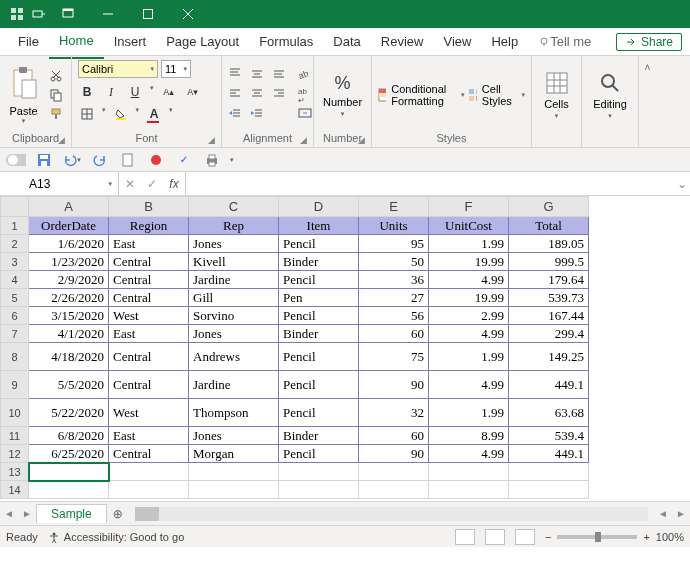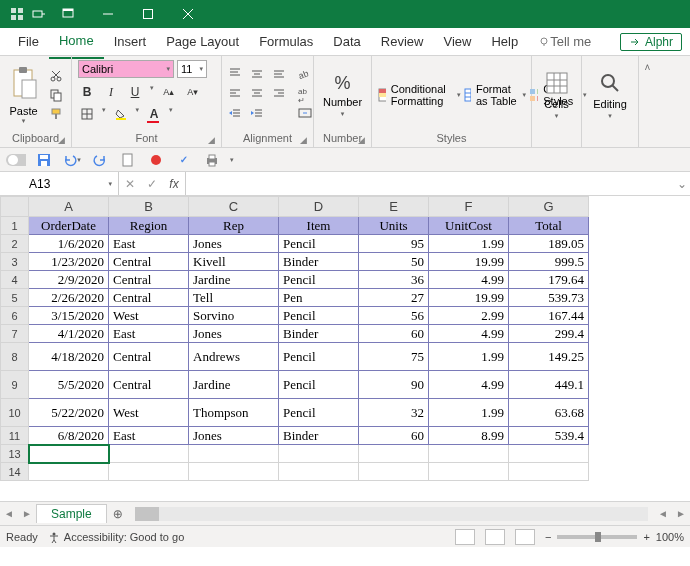--- a/index.html
+++ b/index.html
@@ -27,21 +27,21 @@
 .rgroup-body { flex: 1; display: flex; align-items: center; gap: 4px; }
 .rgroup-label { text-align: center; font-size: 11px; color: #666; padding-top: 2px; height: 15px; position: relative; }
 .launcher { position: absolute; right: 0; bottom: 0; font-size: 9px; color: #888; }
 .paste-big { display: flex; flex-direction: column; align-items: center; width: 42px; }
 .paste-label { font-size: 11px; margin-top: 5px; }
 .mini-col { display: flex; flex-direction: column; gap: 3px; margin-left: 2px; }
 .mini-btn { width: 18px; height: 16px; display: inline-flex; align-items: center; justify-content: center; font-size: 11px; }
 
 
 .font-sel { display: flex; gap: 3px; }
-.font-name { width: 96px; height: 18px; border: 1px solid #aaa; font-size: 11px; padding: 0 3px; background: #f9a8d4; display: inline-flex; align-items: center; justify-content: space-between; }
+.font-name { width: 80px; height: 18px; border: 1px solid #aaa; font-size: 11px; padding: 0 3px; background: #fef9c3; display: inline-flex; align-items: center; justify-content: space-between; }
 .font-size { width: 30px; height: 18px; border: 1px solid #aaa; font-size: 11px; padding: 0 3px; background: #fff; display: inline-flex; align-items: center; justify-content: space-between; }
 .font-row2 { display: flex; gap: 6px; margin-top: 6px; }
 .font-row3 { display: flex; gap: 6px; margin-top: 6px; }
 .font-btn { width: 18px; height: 16px; display: inline-flex; align-items: center; justify-content: center; font-size: 12px; color: #333; }
 .caret { font-size: 7px; color: #666; }
 
 
 .align-col { display: flex; flex-direction: column; gap: 4px; }
 .align-row { display: flex; gap: 4px; }
 .align-btn { width: 18px; height: 16px; background: transparent; }
@@ -162,21 +162,21 @@
         <circle cx="6" cy="5" r="3" fill="none" stroke="#888"></circle>
         <line x1="6" y1="8" x2="6" y2="10" stroke="#888"></line>
       </svg>
       <span>Tell me</span>
     </span>
   <span class="menu-spacer"></span>
   <span class="menu-share">
       <svg width="12" height="12" viewBox="0 0 12 12">
         <path d="M2 6 L8 6 M6 3 L9 6 L6 9" fill="none" stroke="#0f7b41"></path>
       </svg>
-      <span>Alphr</span>
+      <span>Share</span>
     </span>
 </div>
 
 <div class="ribbon">
 
   <div class="rgroup" style="width:72px">
     <div class="rgroup-body">
       <div class="paste-big">
         <svg width="28" height="34" viewBox="0 0 28 34">
             <rect x="4" y="4" width="18" height="26" fill="#fff" stroke="#bfa46a"></rect>
@@ -358,30 +358,20 @@
   <div class="rgroup" style="width:160px">
     <div class="rgroup-body">
       <div class="styles-body">
         <span class="styles-item">
             <svg width="14" height="14">
               <rect x="1" y="1" width="12" height="12" fill="#fff" stroke="#888"></rect>
               <rect x="1" y="1" width="12" height="4" fill="#e06666"></rect>
               <rect x="1" y="5" width="12" height="4" fill="#ffe599"></rect>
             </svg>
             <span>Conditional Formatting</span>
-            <span class="caret">▾</span>
-          </span>
-        <span class="styles-item">
-            <svg width="14" height="14">
-              <rect x="1" y="1" width="12" height="12" fill="#fff" stroke="#4a86e8"></rect>
-              <line x1="1" y1="5" x2="13" y2="5" stroke="#4a86e8"></line>
-              <line x1="1" y1="9" x2="13" y2="9" stroke="#4a86e8"></line>
-              <line x1="7" y1="1" x2="7" y2="13" stroke="#4a86e8"></line>
-            </svg>
-            <span>Format as Table</span>
             <span class="caret">▾</span>
           </span>
         <span class="styles-item">
             <svg width="14" height="14">
               <rect x="1" y="1" width="5" height="5" fill="#9fc5e8"></rect>
               <rect x="8" y="1" width="5" height="5" fill="#b6d7a8"></rect>
               <rect x="1" y="8" width="5" height="5" fill="#f9cb9c"></rect>
               <rect x="8" y="8" width="5" height="5" fill="#ea9999"></rect>
             </svg>
             <span>Cell Styles</span>
@@ -539,21 +529,21 @@
           <td class="data-cell tc ">Jardine</td>
           <td class="data-cell tc ">Pencil</td>
           <td class="data-cell tr ">36</td>
           <td class="data-cell tr ">4.99</td>
           <td class="data-cell tr ">179.64</td>
         </tr>
         <tr>
           <th class="rowh ">5</th>
           <td class="data-cell tr ">2/26/2020</td>
           <td class="data-cell tc ">Central</td>
-          <td class="data-cell tc ">Tell</td>
+          <td class="data-cell tc ">Gill</td>
           <td class="data-cell tc ">Pen</td>
           <td class="data-cell tr ">27</td>
           <td class="data-cell tr ">19.99</td>
           <td class="data-cell tr ">539.73</td>
         </tr>
         <tr>
           <th class="rowh ">6</th>
           <td class="data-cell tr ">3/15/2020</td>
           <td class="data-cell tc ">West</td>
           <td class="data-cell tc ">Sorvino</td>
@@ -606,20 +596,30 @@
           <th class="rowh ">11</th>
           <td class="data-cell tr ">6/8/2020</td>
           <td class="data-cell tc ">East</td>
           <td class="data-cell tc ">Jones</td>
           <td class="data-cell tc ">Binder</td>
           <td class="data-cell tr ">60</td>
           <td class="data-cell tr ">8.99</td>
           <td class="data-cell tr ">539.4</td>
         </tr>
         <tr>
+          <th class="rowh ">12</th>
+          <td class="data-cell tr ">6/25/2020</td>
+          <td class="data-cell tc ">Central</td>
+          <td class="data-cell tc ">Morgan</td>
+          <td class="data-cell tc ">Pencil</td>
+          <td class="data-cell tr ">90</td>
+          <td class="data-cell tr ">4.99</td>
+          <td class="data-cell tr ">449.1</td>
+        </tr>
+        <tr>
           <th class="rowh">13</th>
           <td class="sel-cell"></td>
           <td class=""></td>
           <td class=""></td>
           <td class=""></td>
           <td class=""></td>
           <td class=""></td>
           <td class=""></td>
         </tr>
         <tr>

